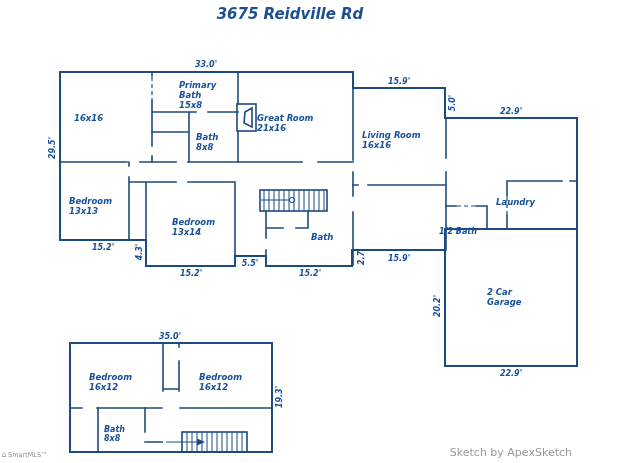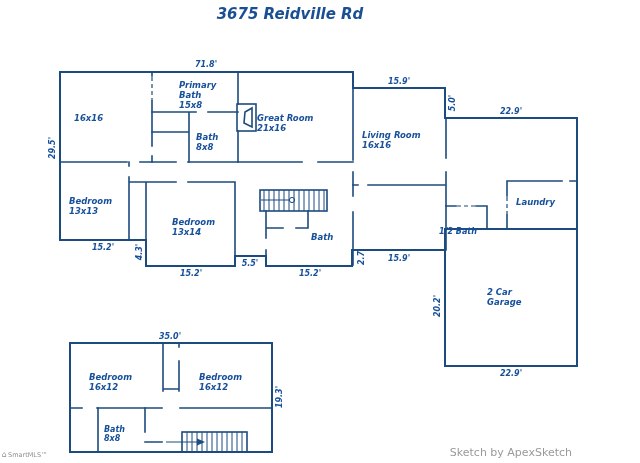--- a/index.html
+++ b/index.html
@@ -111,21 +111,21 @@
     <span>8x8</span>
   </div>
   <div class="room" style="left:302px;top:123px;width:90px">
     <span>Great Room</span>
     <span>21x16</span>
   </div>
   <div class="room" style="left:407px;top:140px;width:90px">
     <span>Living Room</span>
     <span>16x16</span>
   </div>
-  <div class="room" style="left:546px;top:202px;width:60px">
+  <div class="room" style="left:526px;top:202px;width:60px">
     <span>Laundry</span>
   </div>
   <div class="room" style="left:466px;top:232px;width:54px;font-size:8px">
     <span>1/2 Bath</span>
   </div>
   <div class="room" style="left:331px;top:237px;width:40px">
     <span>Bath</span>
   </div>
   <div class="room" style="left:97px;top:206px;width:56px">
     <span>Bedroom</span>
@@ -144,21 +144,21 @@
   </div>
   <div class="room" style="left:227px;top:382px;width:56px">
     <span>Bedroom</span>
     <span>16x12</span>
   </div>
   <div class="room" style="left:124px;top:434px;width:40px;font-size:8px">
     <span>Bath</span>
     <span>8x8</span>
   </div>
 
-  <span class="dim" style="left:206px;top:64px">71.8'</span>
+  <span class="dim" style="left:206px;top:64px">33.0'</span>
   <span class="dim" style="left:399px;top:81px">15.9'</span>
   <span class="dim v" style="left:452px;top:103px">5.0'</span>
   <span class="dim" style="left:511px;top:111px">22.9'</span>
   <span class="dim v" style="left:584px;top:172px">19.0'</span>
   <span class="dim v" style="left:52px;top:148px">29.5'</span>
   <span class="dim" style="left:103px;top:247px">15.2'</span>
   <span class="dim v" style="left:139px;top:252px">4.3'</span>
   <span class="dim" style="left:191px;top:273px">15.2'</span>
   <span class="dim" style="left:250px;top:263px">5.5'</span>
   <span class="dim" style="left:310px;top:273px">15.2'</span>

